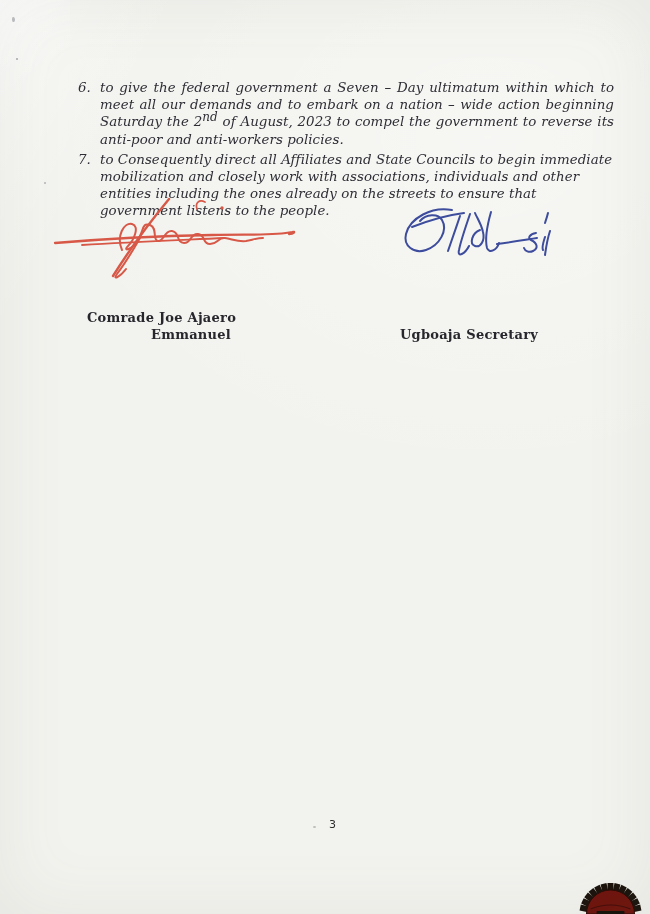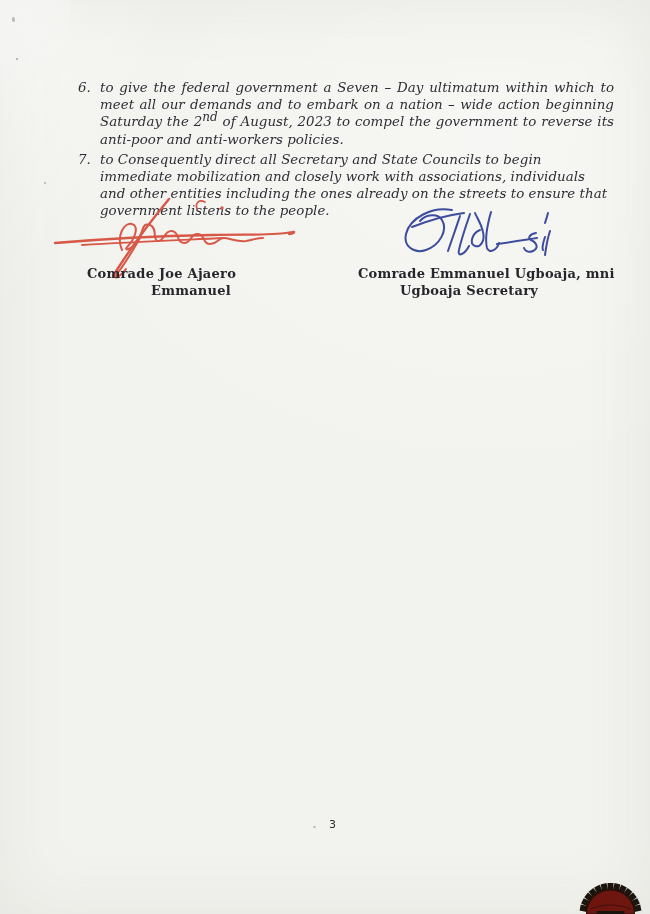--- a/index.html
+++ b/index.html
@@ -28,21 +28,21 @@
   .res-item { display:flex; }
   .res-item + .res-item { margin-top:3px; }
   .res-num { width:22px; flex:0 0 22px; }
   .res-text { flex:1; }
   .res-text.justified { text-align:justify; }
   sup.ord { font-size:12px; vertical-align:super; line-height:0; }
   .sig { position:absolute; }
   .sig path { fill:none; stroke-linecap:round; stroke-linejoin:round; }
   .name-line {
     position:absolute; font-weight:bold; font-size:13px; color:#26262c;
-    letter-spacing:0.25px; white-space:nowrap; font-style:normal;
+    letter-spacing:0.25px; white-space:nowrap; font-style:normal;margin-top:44px;
   }
   .page-num {
     position:absolute; left:329px; top:818px;
     font-family:"DejaVu Sans", sans-serif; font-size:11px; color:#2b2b2b;
   }
   .speck { position:absolute; border-radius:50%; background:rgba(85,88,95,0.5); }
   .speck.s1 { left:12px; top:17px; width:3px; height:5px; border-radius:40% 60% 50% 50%; background:rgba(110,115,125,0.45); }
   .speck.s2 { left:16px; top:58px; width:2px; height:2px; }
   .speck.s3 { left:44px; top:182px; width:2px; height:2px; background:rgba(85,88,95,0.4); }
   .speck.s4 { left:313px; top:826px; width:3px; height:2px; background:rgba(120,122,128,0.45); }
@@ -59,21 +59,21 @@
   <div class="speck s3"></div>
   <div class="speck s4"></div>
 
   <div class="resolution-list">
     <div class="res-item">
       <div class="res-num">6.</div>
       <div class="res-text justified"><span>to give the federal government a Seven – Day ultimatum within which to meet all our demands and to embark on a nation – wide action beginning Saturday the 2</span><sup class="ord">nd</sup><span> of August, 2023 to compel the government to reverse its anti-poor and anti-workers policies.</span></div>
     </div>
     <div class="res-item">
       <div class="res-num">7.</div>
-      <div class="res-text">to Consequently direct all Secretary and State Councils to begin immediate mobilization and closely work with associations, individuals and other entities including the ones already on the streets to ensure that government listens to the people.</div>
+      <div class="res-text">to Consequently direct all Affiliates and State Councils to begin immediate mobilization and closely work with associations, individuals and other entities including the ones already on the streets to ensure that government listens to the people.</div>
     </div>
   </div>
 
   <svg class="sig" style="left:52px; top:192px;" width="250" height="92" viewBox="0 0 250 92">
     <g fill="none" stroke="#d85848">
       <path stroke-width="2.3" d="M 3,51 C 50,47 110,44 160,43 C 196,42 222,44 240,40 C 244,39 242,42 237,42"></path>
       <path stroke-width="1.8" d="M 30,53 C 80,50 130,48 172,46"></path>
       <path stroke-width="2" d="M 70,58 C 64,44 72,30 80,32 C 88,34 82,48 76,54 C 70,60 80,58 86,48 C 92,38 90,30 98,33 C 106,36 100,48 106,49 C 112,50 112,38 120,39 C 128,40 124,51 132,51 C 140,51 138,41 146,42 C 154,43 150,52 158,52 C 166,52 166,45 173,46 C 180,47 186,50 194,49 C 200,48 205,46 211,46"></path>
       <path stroke-width="2.4" d="M 61,84 C 76,60 98,30 117,7"></path>
       <path stroke-width="2" d="M 88,46 C 80,60 71,74 65,82 C 60,89 68,85 74,77"></path>
@@ -93,21 +93,20 @@
       <path d="M 101,44 C 116,42 128,40 141,38"></path>
       <path d="M 140,33 C 134,34 131,38 135,40 C 141,43 143,48 137,51 C 133,53 129,51 128,48"></path>
       <path d="M 149,37 C 147,43 146,48 147,50 M 154,31 C 151,40 150,48 149,55"></path>
       <path d="M 152,13 C 151,17 150,20 149,23"></path>
     </g>
   </svg>
 
   <div class="name-line" style="left:87px; top:266px;">Comrade Joe Ajaero</div>
   <div class="name-line" style="left:151px; top:283px;">Emmanuel</div>
 
-  <div class="name-line" style="left:358px; top:266px;">Comrade Emmanuel Ugboaja, mni</div>
   <div class="name-line" style="left:400px; top:283px;">Ugboaja Secretary</div>
 
   <div class="page-num">3</div>
 
   <svg class="logo" width="77" height="33" viewBox="0 0 77 33">
     <g transform="translate(38.5,33)">
       <g fill="#1a120b">
         <rect x="-3" y="-31" width="6" height="8.5" transform="rotate(-78)"></rect>
         <rect x="-3" y="-31" width="6" height="8.5" transform="rotate(-65)"></rect>
         <rect x="-3" y="-31" width="6" height="8.5" transform="rotate(-52)"></rect>

